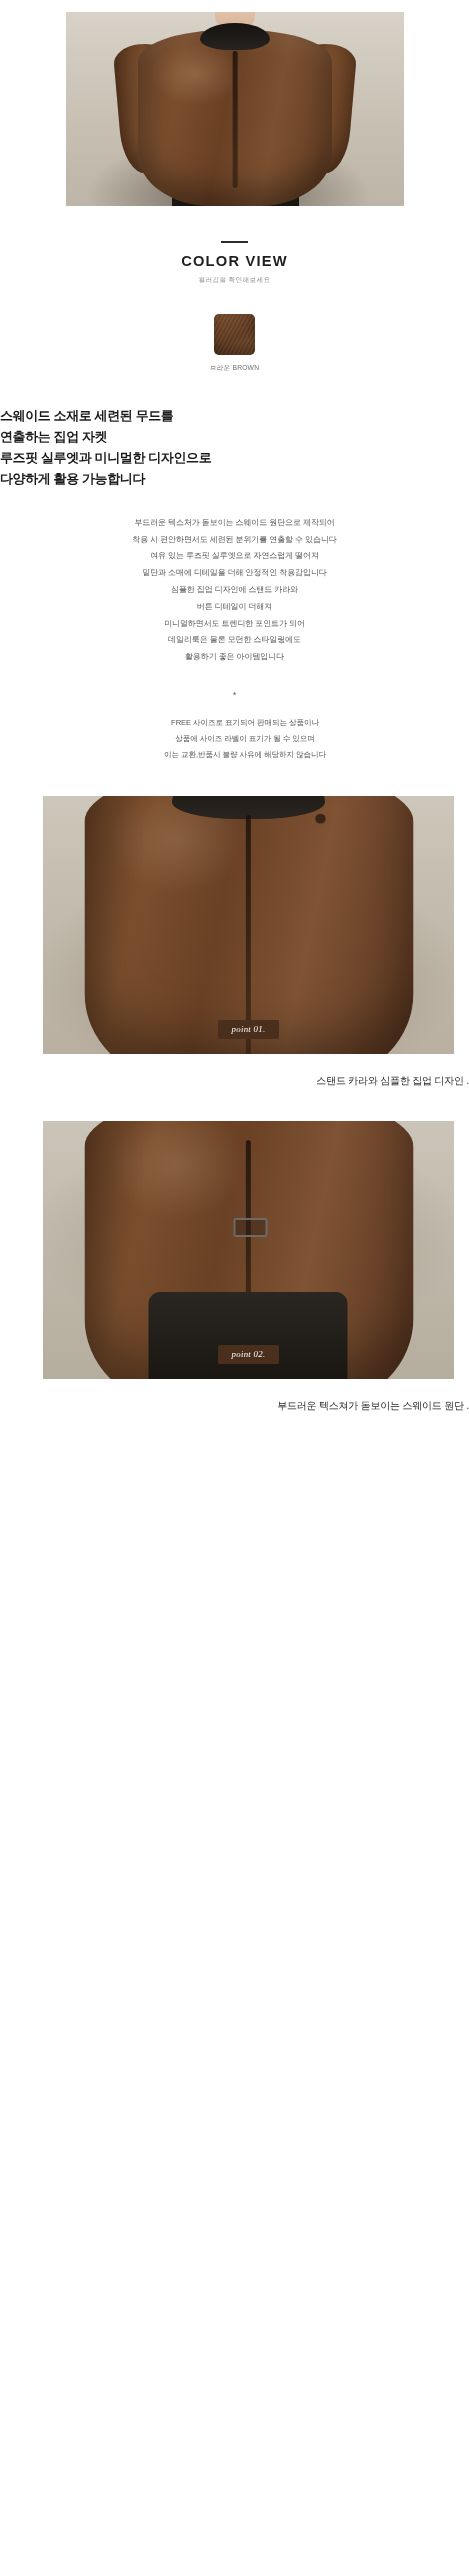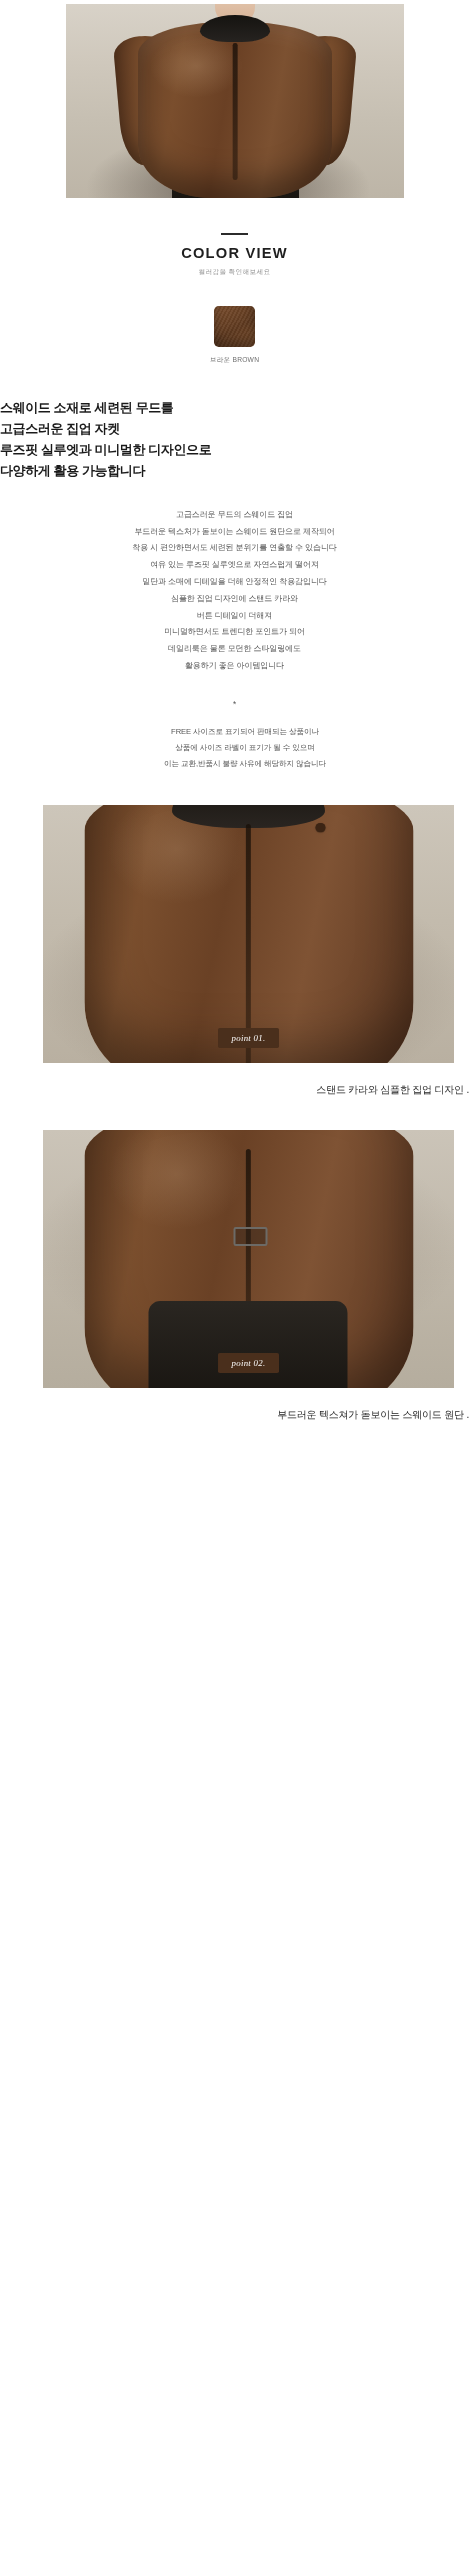--- a/index.html
+++ b/index.html
@@ -8,21 +8,21 @@
     background: #ffffff;
   }
   body {
     width: 469px;
     font-family: "Liberation Sans", sans-serif;
     color: #333333;
     -webkit-font-smoothing: antialiased;
   }
   .page {
     width: 469px;
-    margin: 4px auto;
+    margin: 12px auto;
     background: #ffffff;
     position: relative;
     overflow: hidden;
   }
 
   
   .photo {
     position: relative;
     overflow: hidden;
     background: #c9c2b8;
@@ -335,27 +335,26 @@
     <p class="section-sub">컬러감을 확인해보세요</p>
   </div>
 
   <div class="swatch-wrap">
     <div class="swatch"></div>
     <div class="swatch-label">브라운 BROWN</div>
   </div>
 
   <div class="headline">
     <div>스웨이드 소재로 세련된 무드를</div>
-    <div>고급스러운 집업 자켓</div>
+    <div>연출하는 집업 자켓</div>
     <div>루즈핏 실루엣과 미니멀한 디자인으로</div>
     <div>다양하게 활용 가능합니다</div>
   </div>
 
   <div class="body-copy">
-    <div>고급스러운 무드의 스웨이드 집업</div>
     <div>부드러운 텍스처가 돋보이는 스웨이드 원단으로 제작되어</div>
     <div>착용 시 편안하면서도 세련된 분위기를 연출할 수 있습니다</div>
     <div>여유 있는 루즈핏 실루엣으로 자연스럽게 떨어져</div>
     <div>밑단과 소매에 디테일을 더해 안정적인 착용감입니다</div>
     <div>심플한 집업 디자인에 스탠드 카라와</div>
     <div>버튼 디테일이 더해져</div>
     <div>미니멀하면서도 트렌디한 포인트가 되어</div>
     <div>데일리룩은 물론 모던한 스타일링에도</div>
     <div>활용하기 좋은 아이템입니다</div>
   </div>

